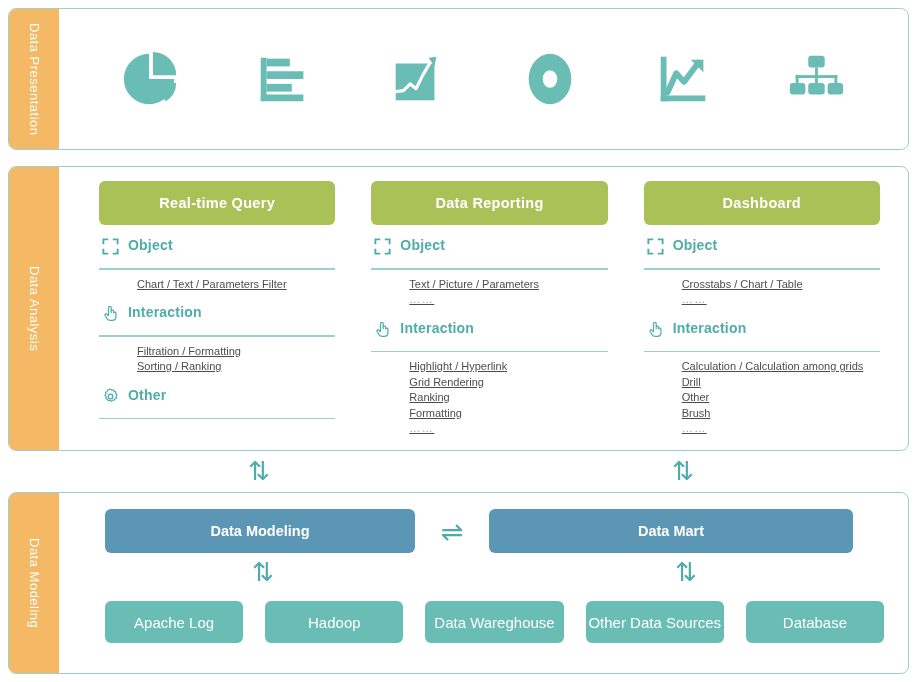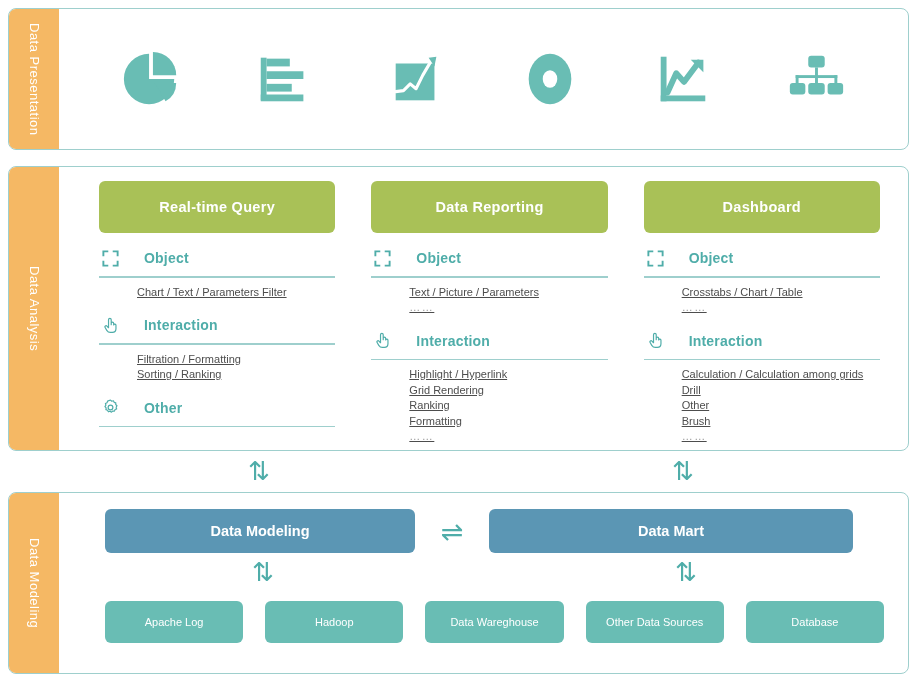--- a/index.html
+++ b/index.html
@@ -64,30 +64,30 @@
     display: flex;
     height: 100%;
     padding: 14px 28px 10px 40px;
     gap: 36px;
   }
   .col { flex: 1 1 0; min-width: 0; }
   .col-header {
     background: #a9c157;
     color: #ffffff;
     border-radius: 6px;
-    height: 52px;
+    height: 44px;
     display: flex; align-items: center; justify-content: center;
     font-size: 14.5px; font-weight: bold;
     letter-spacing: .3px;
   }
   .group { margin-top: 12px; }
   .group-head {
     display: flex;
-    align-items: center;
-    gap: 24px;
+    align-items: flex-start;
+    gap: 8px;
     height: 26px;
     padding-left: 2px;
   }
   .group-head .gi { width: 19px; height: 19px; flex: 0 0 19px; }
   .group-head .gi svg { width: 100%; height: 100%; display: block; }
   .group-title {
     color: #4fada9;
     font-weight: bold;
     font-size: 14px;
     letter-spacing: .2px;
@@ -153,21 +153,21 @@
     gap: 22px;
     margin-top: 4px;
   }
   .source-box {
     flex: 1 1 0;
     background: #69bdb4;
     color: #ffffff;
     border-radius: 6px;
     height: 42px;
     display: flex; align-items: center; justify-content: center;
-    font-size: 11px;
+    font-size: 15px;
     white-space: nowrap;
   }
 </style>
 </head>
 <body>
 
 <div class="page">
 
   <div class="band" id="band-presentation">
     <div class="band-label">

